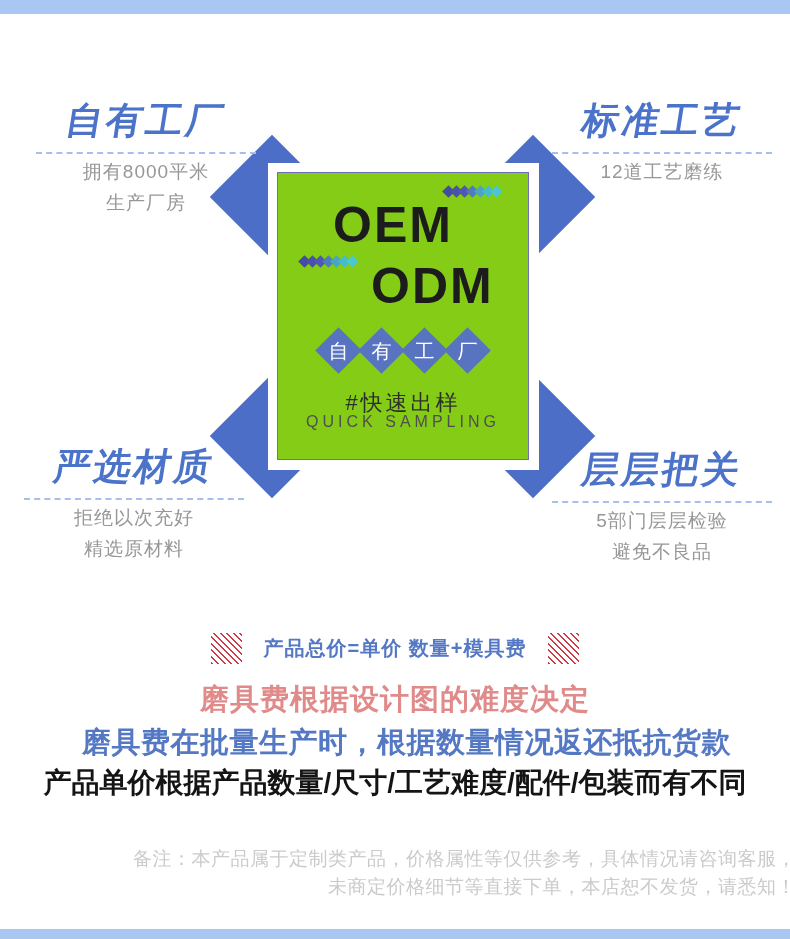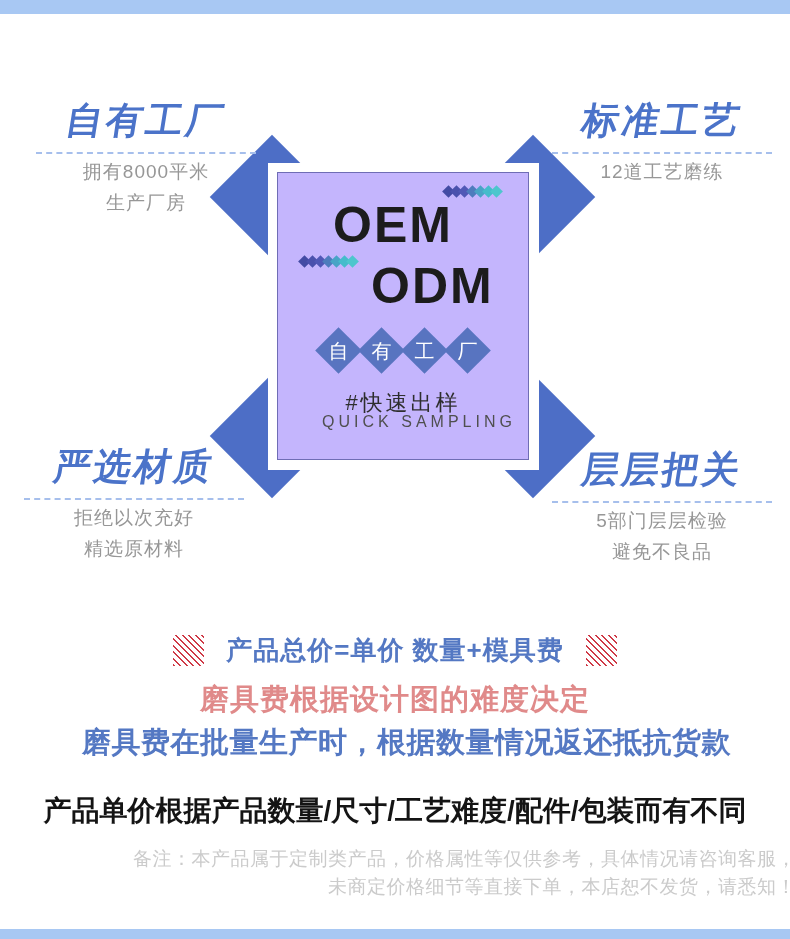--- a/index.html
+++ b/index.html
@@ -12,52 +12,52 @@
 
   
   .big-diamond { position:absolute; width:88px; height:88px; background:#4d6ec6; transform:rotate(45deg); z-index:1; }
   .bd-nw { left:228px; top:153px; }
   .bd-ne { left:489px; top:153px; }
   .bd-sw { left:228px; top:392px; }
   .bd-se { left:489px; top:392px; }
   .white-mat { position:absolute; left:268px; top:163px; width:271px; height:307px; background:#fff; z-index:2; }
 
   
-  .center-box { position:absolute; left:277px; top:172px; width:252px; height:288px; background:#c4b5fd; border:1px solid #6f6db5; z-index:3; }
+  .center-box { position:absolute; left:277px; top:172px; width:252px; height:288px; background:#84cc16; border:1px solid #6f6db5; z-index:3; }
   .oem, .odm { position:absolute; font-size:50px; font-weight:bold; color:#1c1c1c; letter-spacing:2px; line-height:1; }
   .oem { left:55px; top:27px; }
   .odm { left:93px; top:88px; }
   .zig { position:absolute; height:14px; white-space:nowrap; }
   .zig-a { left:166px; top:9px; }
   .zig-b { left:22px; top:79px; }
   .zq { display:inline-block; width:9px; height:9px; transform:rotate(45deg); margin-right:-1px; }
   .mini-row { position:absolute; top:161px; left:0; width:100%; display:flex; justify-content:center; gap:10px; }
   .mini-d { width:33px; height:33px; background:#5874c0; transform:rotate(45deg); display:flex; align-items:center; justify-content:center; }
   .mini-d i { transform:rotate(-45deg); font-style:normal; color:#fff; font-size:20px; line-height:1; }
   .tag-cn { position:absolute; top:215px; left:0; width:100%; text-align:center; font-size:22px; color:#2e2e2e; letter-spacing:3px; }
-  .tag-en { position:absolute; top:240px; left:16px; width:100%; text-align:center; font-size:16px; color:#4f4f4f; letter-spacing:4px; }
+  .tag-en { position:absolute; top:240px; left:0; width:100%; text-align:center; font-size:16px; color:#4f4f4f; letter-spacing:4px; }
 
   
   .feature { position:absolute; width:220px; text-align:center; z-index:4; }
   .f-nw { left:36px;  top:100px; }
   .f-ne { left:552px; top:100px; }
   .f-sw { left:24px;  top:446px; }
   .f-se { left:552px; top:449px; }
   .feat-title-wrap { border-bottom:2px dashed #a6bfec; padding-bottom:9px; }
   .feat-title { display:inline-block; transform:skewX(-9deg); font-size:37px; font-weight:bold; color:#4b73c9; letter-spacing:3px; line-height:1.15; }
   .feat-line { margin-top:4px; font-size:19px; color:#979797; line-height:27px; letter-spacing:1px; }
   .feat-line:first-of-type { margin-top:8px; }
 
   
   .formula-row { position:absolute; top:633px; left:0; width:100%; display:flex; justify-content:center; align-items:center; gap:22px; }
   .hatch { width:31px; height:31px; background:repeating-linear-gradient(45deg,#cf3a47 0,#cf3a47 1.6px,#ffffff 1.6px,#ffffff 4.6px); }
-  .formula-text { font-size:26px; font-weight:bold; color:#5478c3; letter-spacing:1px; }
+  .formula-text { font-size:20px; font-weight:bold; color:#5478c3; letter-spacing:1px; }
   .mold-note { position:absolute; top:680px; left:0; width:100%; text-align:center; font-size:29px; font-weight:bold; color:#e08a8a; letter-spacing:1px; }
   .rebate-note { position:absolute; top:723px; left:0; width:100%; text-align:center; font-size:29px; font-weight:bold; color:#5478c3; letter-spacing:0.5px;padding-left:23px; }
-  .unit-note { position:absolute; top:764px; left:0; width:100%; text-align:center; font-size:28px; font-weight:bold; color:#141414;margin-top:28px; }
+  .unit-note { position:absolute; top:764px; left:0; width:100%; text-align:center; font-size:28px; font-weight:bold; color:#141414; }
   .remark { position:absolute; top:845px; left:6px; width:100%; text-align:right; font-size:19px; color:#cbcbcb; line-height:28px; letter-spacing:0.5px; }
 </style>
 </head>
 <body>
 
 <div class="page">
 
   <div class="band band-top"></div>
 
   <div class="big-diamond bd-nw"></div>

